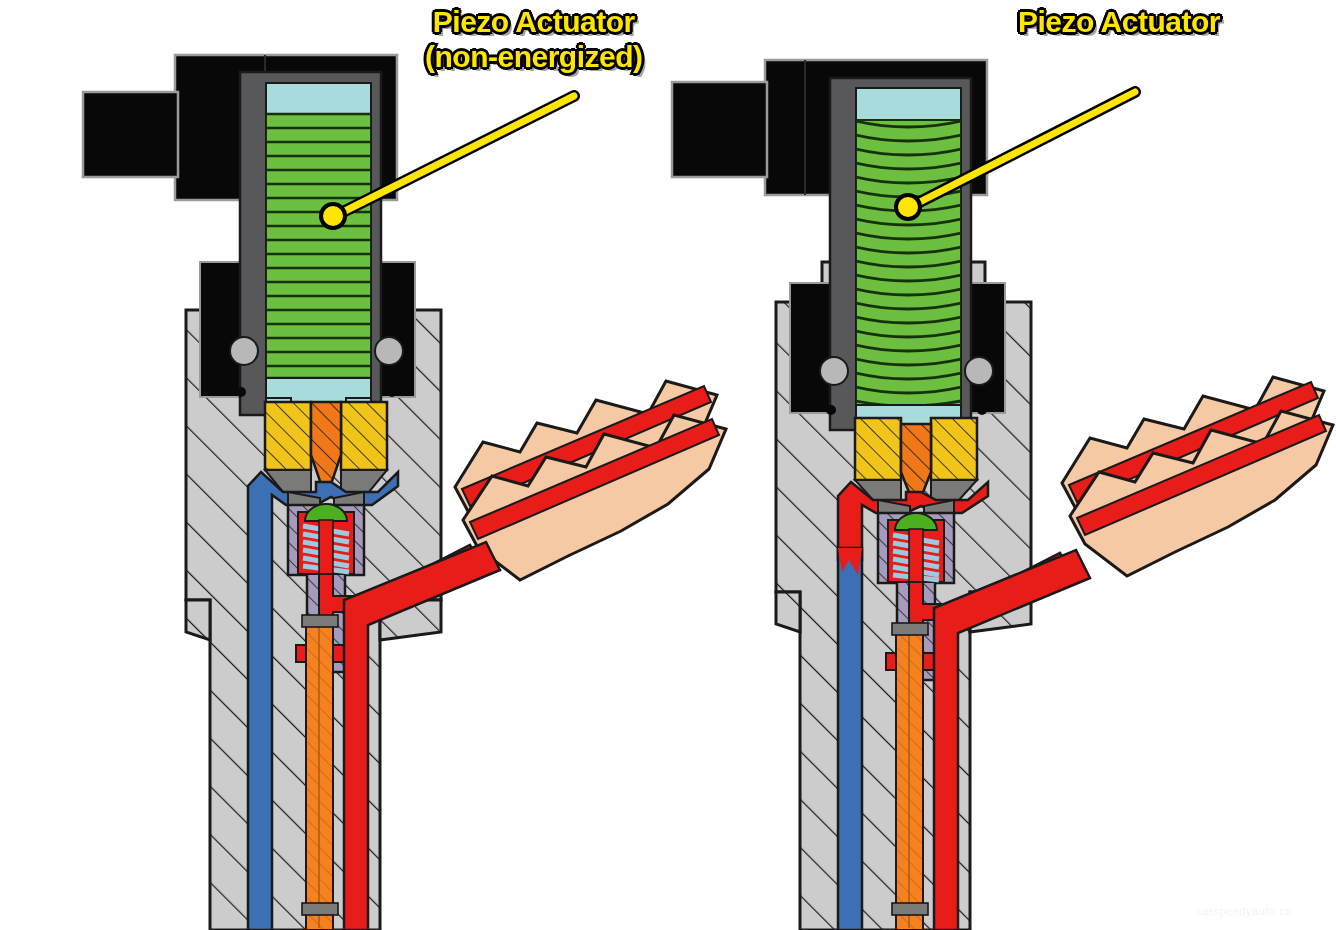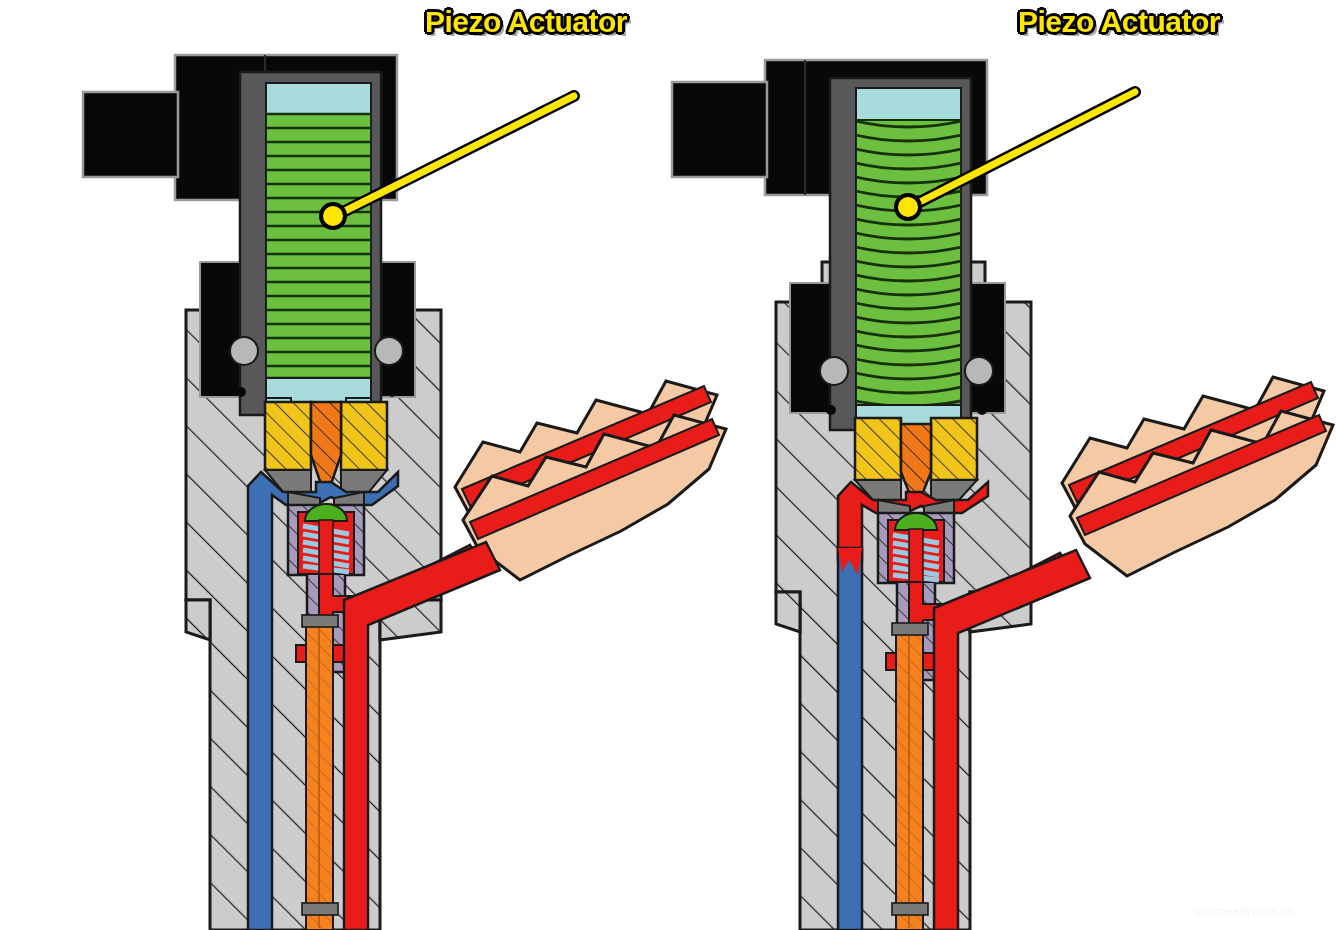--- a/index.html
+++ b/index.html
@@ -286,20 +286,21 @@
       <g>
         <line x1="910" y1="207" x2="1135" y2="92" stroke="#000" stroke-width="12" stroke-linecap="round"></line>
         <line x1="910" y1="207" x2="1135" y2="92" stroke="#ffe600" stroke-width="7" stroke-linecap="round"></line>
         <circle cx="908" cy="207" r="12" fill="#ffe600" stroke="#000" stroke-width="4"></circle>
       </g>
     </g>
   </svg>
 
   <div class="lbl" id="label-left">
     <span>Piezo Actuator</span>
+    <span>(non-energized)</span>
   </div>
 
   <div class="lbl" id="label-right">
     <span>Piezo Actuator</span>
   </div>
 
   <div id="watermark">carspeedyauto.co</div>
 
 </div>
 

